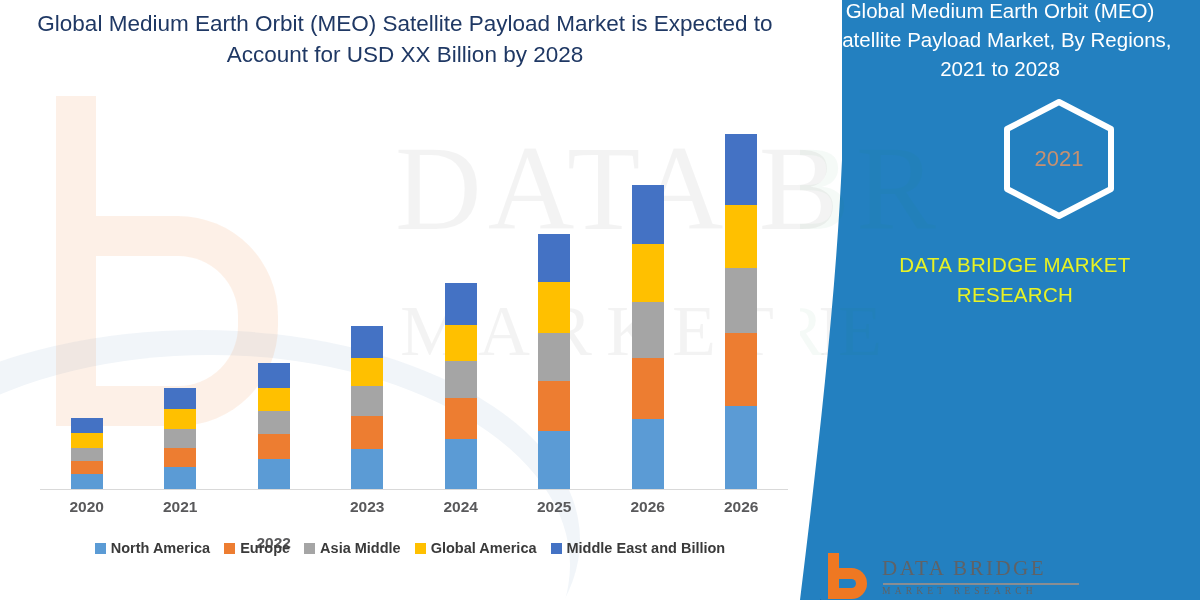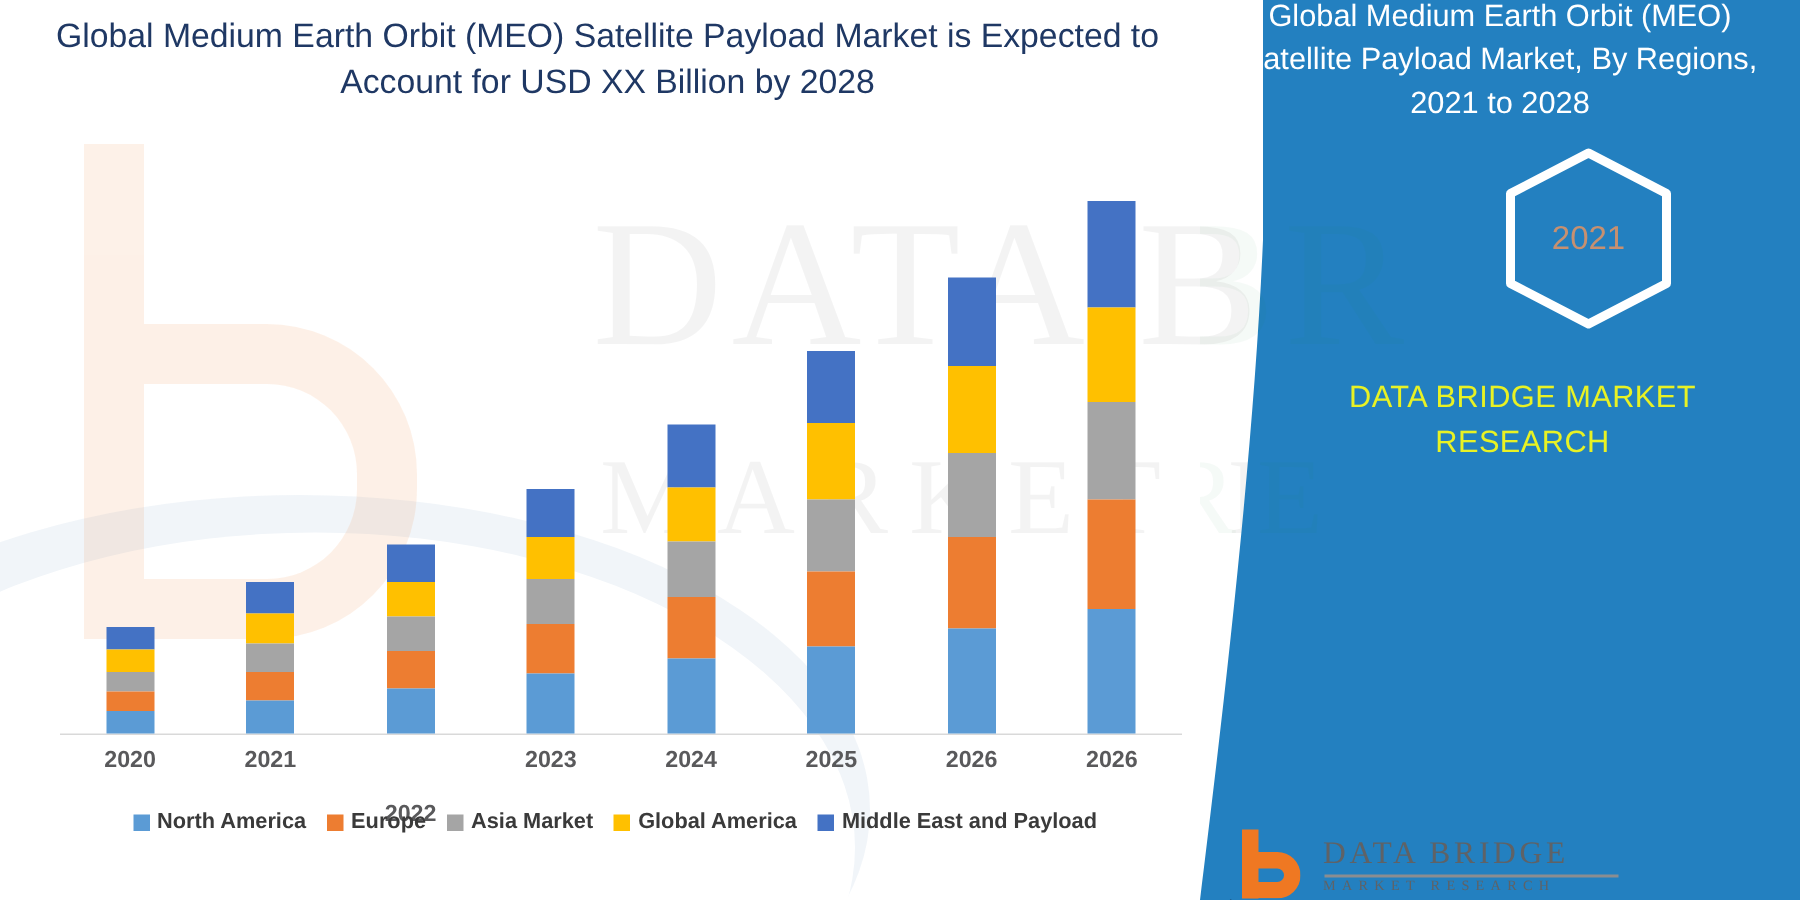--- a/index.html
+++ b/index.html
@@ -386,29 +386,29 @@
     <div class="legend-item">
           <span class="legend-swatch" style="background: rgb(91, 155, 213);"></span>
           <span>North America</span>
         </div>
         <div class="legend-item">
           <span class="legend-swatch" style="background: rgb(237, 125, 49);"></span>
           <span>Europe</span>
         </div>
         <div class="legend-item">
           <span class="legend-swatch" style="background: rgb(165, 165, 165);"></span>
-          <span>Asia Market</span>
+          <span>Asia Middle</span>
         </div>
         <div class="legend-item">
           <span class="legend-swatch" style="background: rgb(255, 192, 0);"></span>
           <span>Global America</span>
         </div>
         <div class="legend-item">
           <span class="legend-swatch" style="background: rgb(68, 114, 196);"></span>
-          <span>Middle East and Payload</span>
+          <span>Middle East and Billion</span>
         </div>
       </div>
   </div>
 
   <div id="right-panel">
     <svg id="right-bg" viewBox="0 0 400 600" preserveAspectRatio="none">
       <path id="right-bg-path" d="M 42 0 L 400 0 L 400 600 L 0 600 C 16 470 36 300 42 160 Z" fill="#2380C0"></path>
     </svg>
 
     <div id="right-content">

